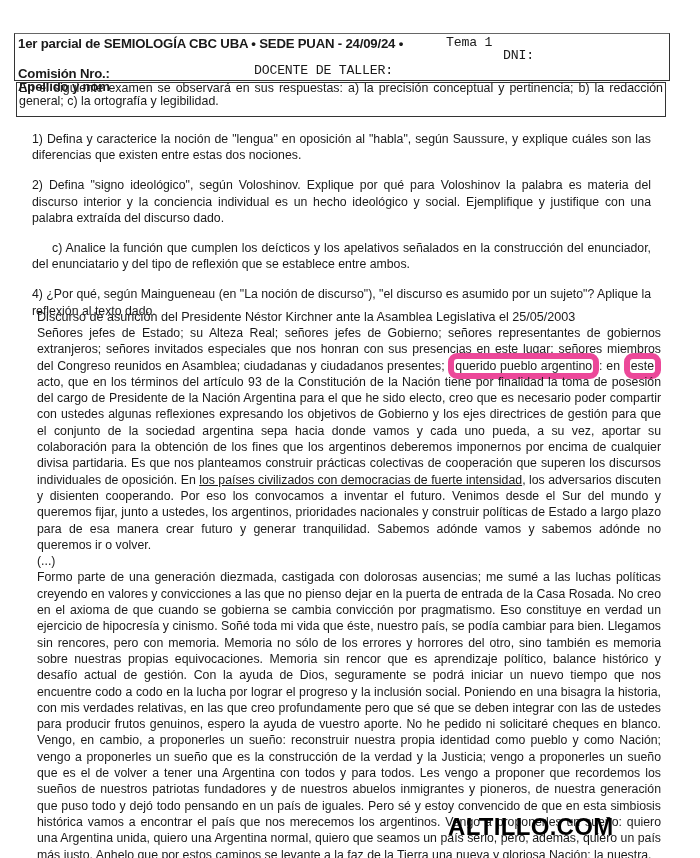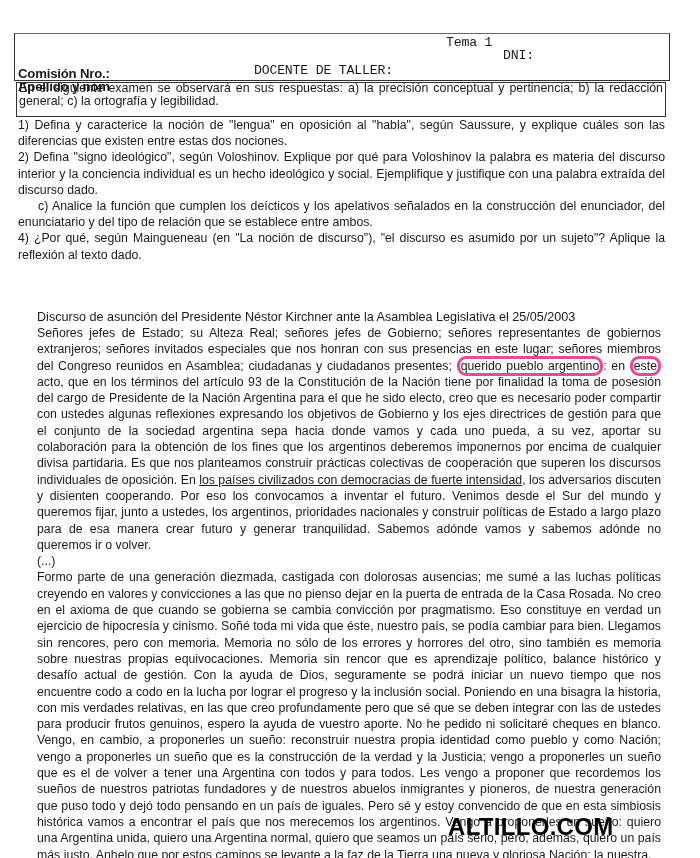--- a/index.html
+++ b/index.html
@@ -11,53 +11,54 @@
                 border: 1px solid #333; border-top-color: #666; box-sizing: border-box; }
   .hline { position: absolute; font-size: 13.2px; font-weight: bold; white-space: nowrap; letter-spacing: -0.2px; }
   .hline.normal { font-weight: normal; font-family: Liberation Mono, monospace; }
 
   .notice-box { position: absolute; left: 16px; top: 82px; width: 650px; height: 35px;
                 border: 1px solid #333; box-sizing: border-box; }
   .notice-text { position: absolute; left: 19px; top: 82px; width: 644px; font-size: 12.4px;
                  line-height: 13px; text-align: justify; text-align-last: left; }
 
   .questions { position: absolute; left: 18px; top: 117px; width: 647px; font-size: 12.3px; line-height: 16.2px; }
-  .q { margin: 0; text-align: justify; }
+  .q { margin: 14px; text-align: justify; }
   .q.indent { padding-left: 25px; text-indent: 0; }
   .q.sub { text-indent: 20px; }
 
   .speech-title { position: absolute; left: 37px; top: 310px; font-size: 12.6px; font-weight: normal; white-space: nowrap; }
   .speech { position: absolute; left: 37px; top: 325px; width: 624px; font-size: 12.3px; line-height: 16.3px; }
   .speech p { margin: 0; text-align: justify; }
   .speech .ellipsis { text-align: left; }
-  .circled { border: 3px solid #ec4899; border-radius: 9px; padding: 0 1px; }
+  .circled { border: 6px solid #ec4899; border-radius: 9px; padding: 0 1px; }
   .underlined { text-decoration: underline; }
 
   .watermark { position: absolute; left: 448px; top: 813px; font-size: 24px; font-weight: bold; color: #000;
                letter-spacing: 0.3px; white-space: nowrap; }
 </style>
 </head>
 <body>
 
 <div class="page">
 
   <div class="header-box"></div>
+  <div class="hline" style="left:18px;top:36px;">1er parcial de SEMIOLOGÍA CBC UBA • SEDE PUAN - 24/09/24 •</div>
   <div class="hline normal" style="left:446px;top:35px;">Tema 1</div>
   <div class="hline" style="left:18px;top:51px;margin-top:28px;">Apellido y nom</div>
   <div class="hline normal" style="left:503px;top:48px;">DNI:</div>
   <div class="hline" style="left:18px;top:66px;">Comisión Nro.:</div>
   <div class="hline normal" style="left:254px;top:63px;">DOCENTE DE TALLER:</div>
 
   <div class="notice-box"></div>
   <div class="notice-text">En el siguiente examen se observará en sus respuestas: a) la precisión conceptual y pertinencia; b) la redacción general; c) la ortografía y legibilidad.</div>
 
   <div class="questions">
     <p class="q">1) Defina y caracterice la noción de "lengua" en oposición al "habla", según Saussure, y explique cuáles son las diferencias que existen entre estas dos nociones.</p>
     <p class="q">2) Defina "signo ideológico", según Voloshinov. Explique por qué para Voloshinov la palabra es materia del discurso interior y la conciencia individual es un hecho ideológico y social. Ejemplifique y justifique con una palabra extraída del discurso dado.</p>
-    <p class="q sub">c) Analice la función que cumplen los deícticos y los apelativos señalados en la construcción del enunciador, del enunciatario y del tipo de relación que se establece entre ambos.</p>
+    <p class="q sub">c) Analice la función que cumplen los deícticos y los apelativos señalados en la construcción del enunciador, del enunciatario y del tipo de reflexión que se establece entre ambos.</p>
     <p class="q">4) ¿Por qué, según Maingueneau (en "La noción de discurso"), "el discurso es asumido por un sujeto"? Aplique la reflexión al texto dado.</p>
   </div>
 
   <div class="speech-title">Discurso de asunción del Presidente Néstor Kirchner ante la Asamblea Legislativa el 25/05/2003</div>
 
   <div class="speech">
     <p><span>Señores jefes de Estado; su Alteza Real; señores jefes de Gobierno; señores representantes de gobiernos extranjeros; señores invitados especiales que nos honran con sus presencias en este lugar; señores miembros del Congreso reunidos en Asamblea; ciudadanas y ciudadanos presentes; </span><span class="circled">querido pueblo argentino</span><span>: en </span><span class="circled">este</span><span> acto, que en los términos del artículo 93 de la Constitución de la Nación tiene por finalidad la toma de posesión del cargo de Presidente de la Nación Argentina para el que he sido electo, creo que es necesario poder compartir con ustedes algunas reflexiones expresando los objetivos de Gobierno y los ejes directrices de gestión para que el conjunto de la sociedad argentina sepa hacia donde vamos y cada uno pueda, a su vez, aportar su colaboración para la obtención de los fines que los argentinos deberemos imponernos por encima de cualquier divisa partidaria. Es que nos planteamos construir prácticas colectivas de cooperación que superen los discursos individuales de oposición. En </span><span class="underlined">los países civilizados con democracias de fuerte intensidad</span><span>, los adversarios discuten y disienten cooperando. Por eso los convocamos a inventar el futuro. Venimos desde el Sur del mundo y queremos fijar, junto a ustedes, los argentinos, prioridades nacionales y construir políticas de Estado a largo plazo para de esa manera crear futuro y generar tranquilidad. Sabemos adónde vamos y sabemos adónde no queremos ir o volver.</span></p>
     <p class="ellipsis">(...)</p>
     <p>Formo parte de una generación diezmada, castigada con dolorosas ausencias; me sumé a las luchas políticas creyendo en valores y convicciones a las que no pienso dejar en la puerta de entrada de la Casa Rosada. No creo en el axioma de que cuando se gobierna se cambia convicción por pragmatismo. Eso constituye en verdad un ejercicio de hipocresía y cinismo. Soñé toda mi vida que éste, nuestro país, se podía cambiar para bien. Llegamos sin rencores, pero con memoria. Memoria no sólo de los errores y horrores del otro, sino también es memoria sobre nuestras propias equivocaciones. Memoria sin rencor que es aprendizaje político, balance histórico y desafío actual de gestión. Con la ayuda de Dios, seguramente se podrá iniciar un nuevo tiempo que nos encuentre codo a codo en la lucha por lograr el progreso y la inclusión social. Poniendo en una bisagra la historia, con mis verdades relativas, en las que creo profundamente pero que sé que se deben integrar con las de ustedes para producir frutos genuinos, espero la ayuda de vuestro aporte. No he pedido ni solicitaré cheques en blanco. Vengo, en cambio, a proponerles un sueño: reconstruir nuestra propia identidad como pueblo y como Nación; vengo a proponerles un sueño que es la construcción de la verdad y la Justicia; vengo a proponerles un sueño que es el de volver a tener una Argentina con todos y para todos. Les vengo a proponer que recordemos los sueños de nuestros patriotas fundadores y de nuestros abuelos inmigrantes y pioneros, de nuestra generación que puso todo y dejó todo pensando en un país de iguales. Pero sé y estoy convencido de que en esta simbiosis histórica vamos a encontrar el país que nos merecemos los argentinos. Vengo a proponerles un sueño: quiero una Argentina unida, quiero una Argentina normal, quiero que seamos un país serio, pero, además, quiero un país más justo. Anhelo que por estos caminos se levante a la faz de la Tierra una nueva y gloriosa Nación: la nuestra.</p>
 

